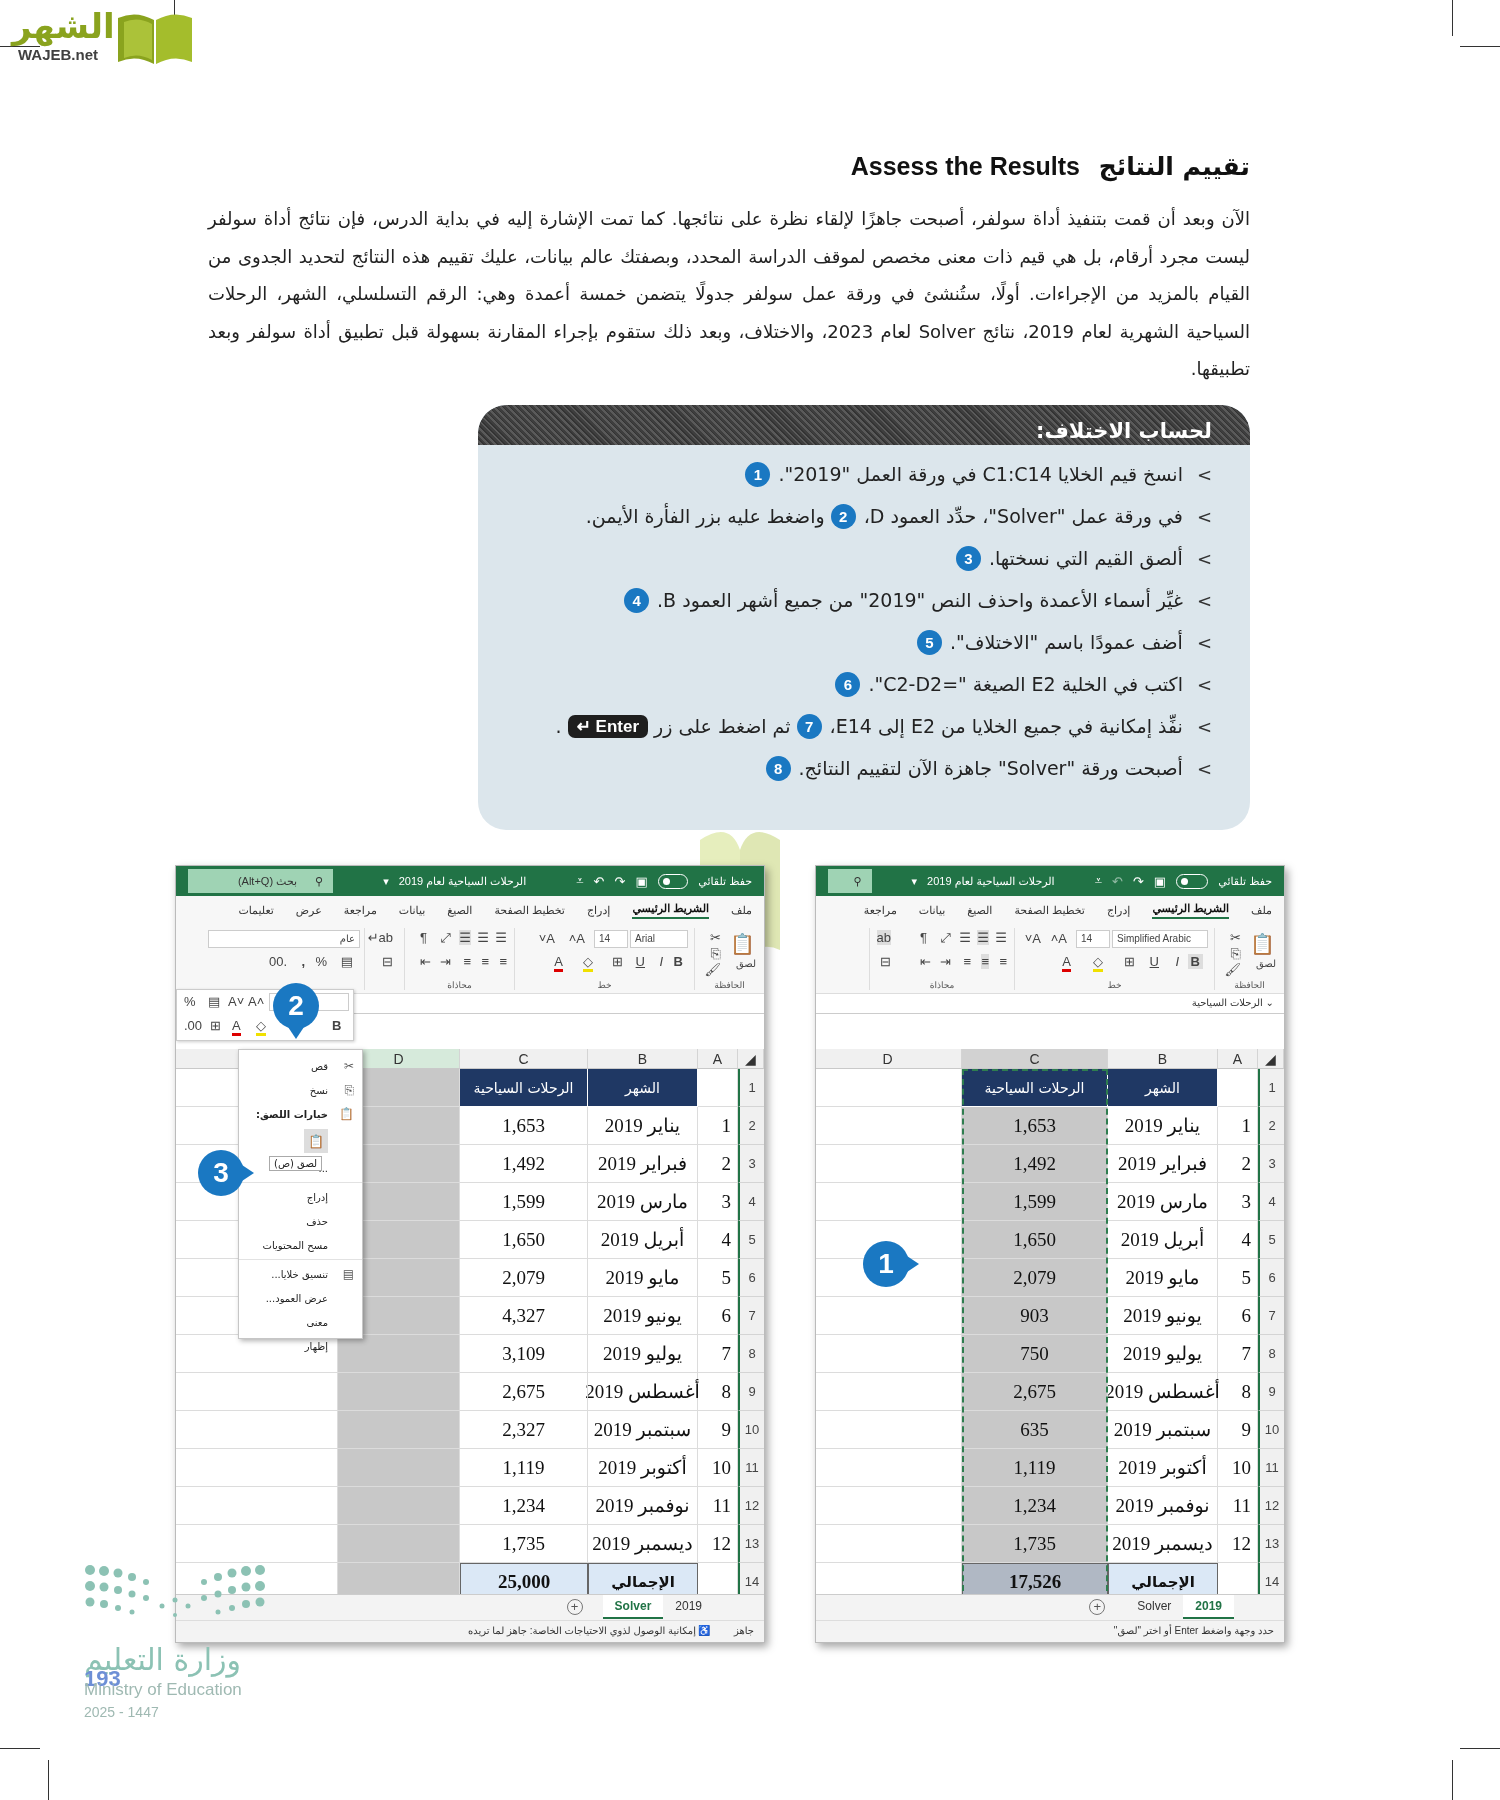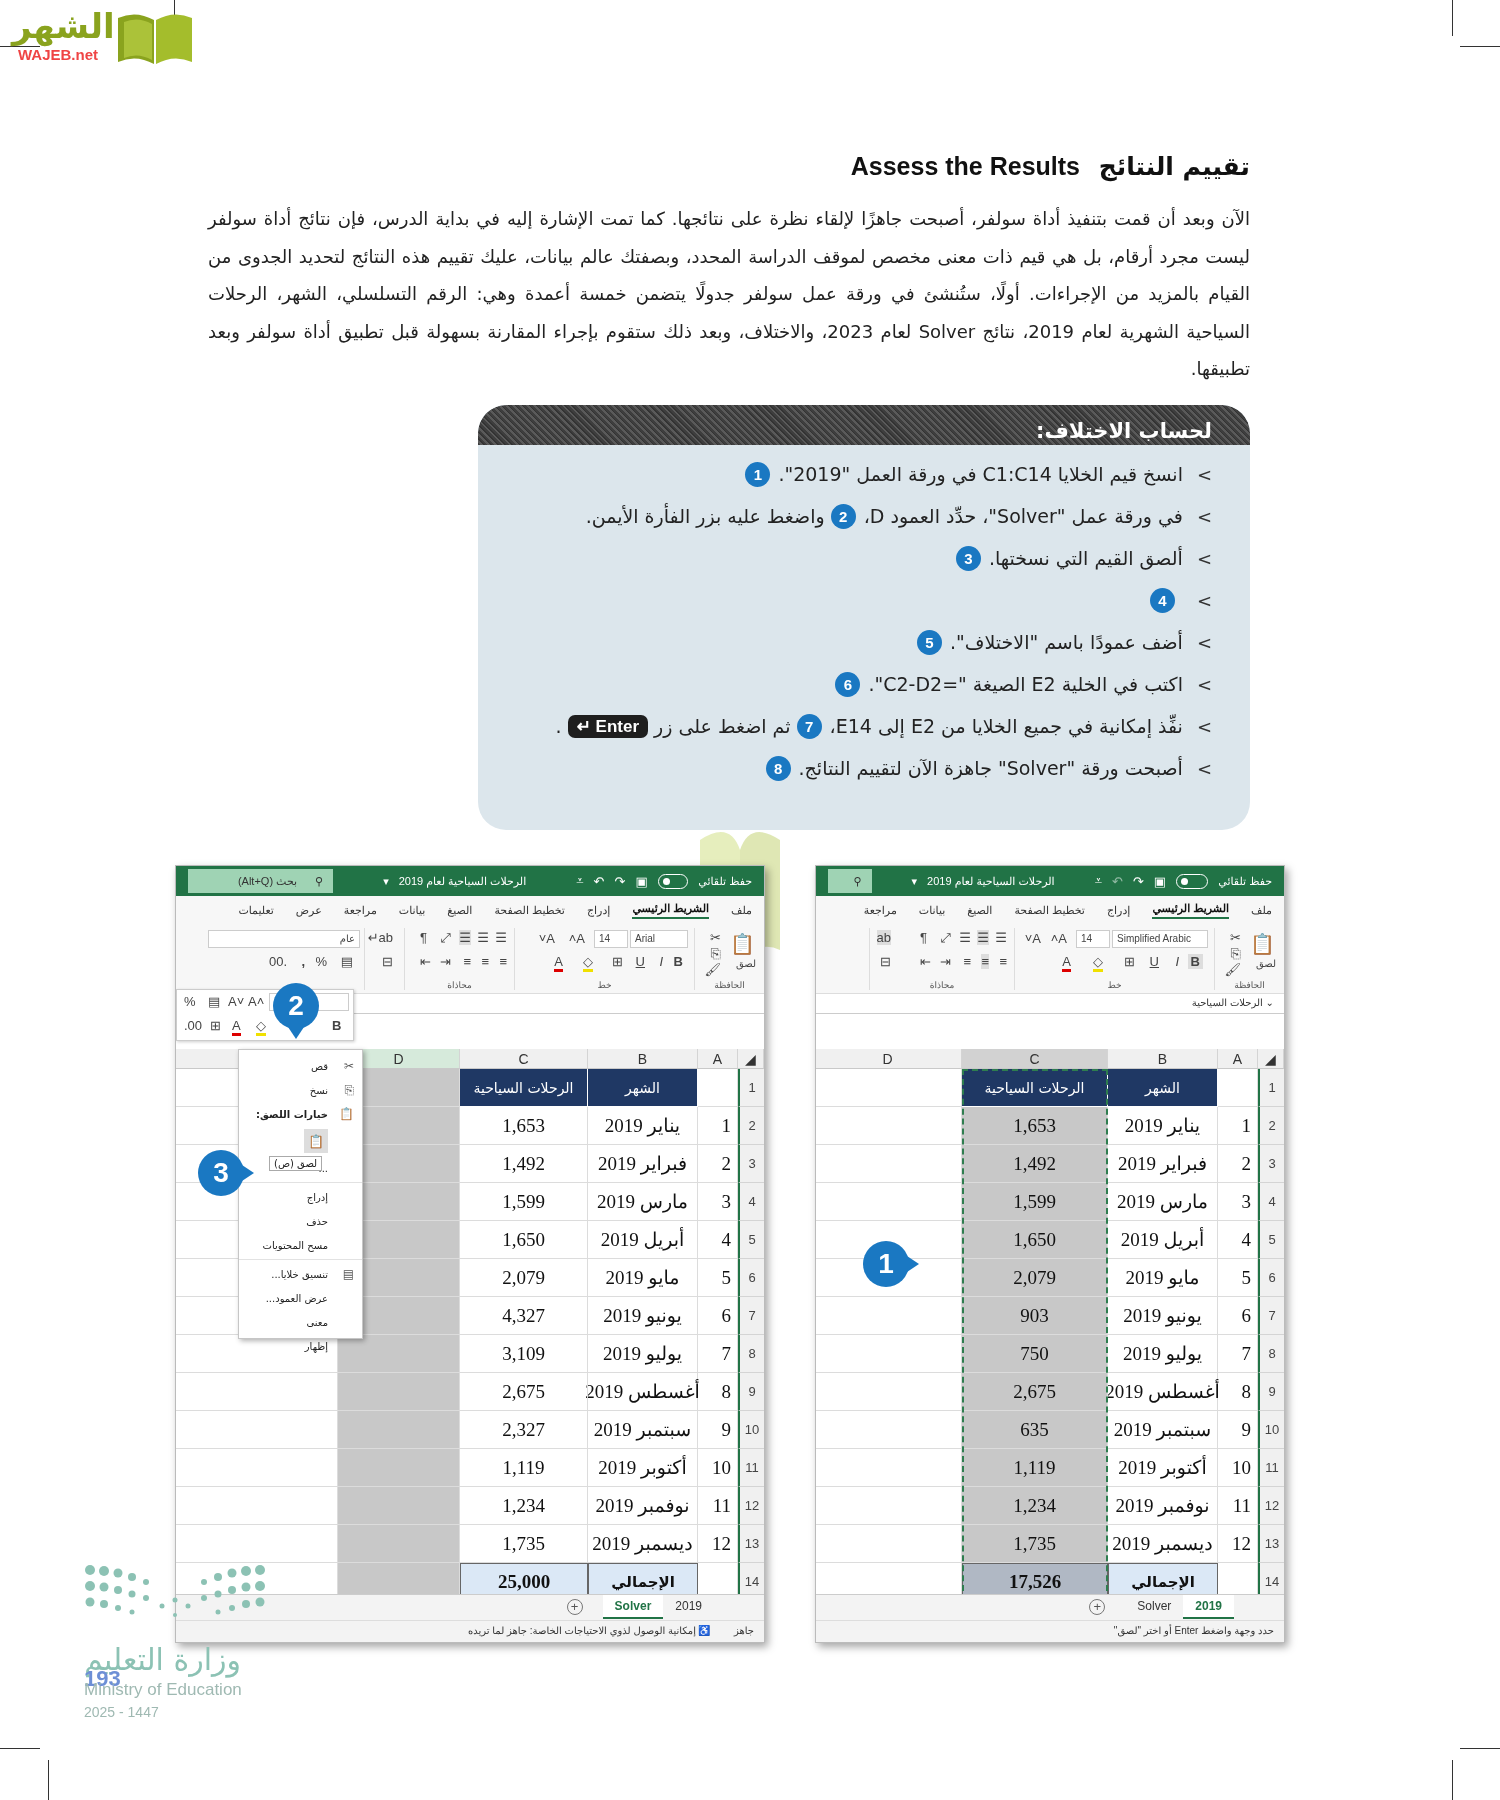--- a/index.html
+++ b/index.html
@@ -6,21 +6,21 @@
   body { width: 1500px; height: 1800px; background: #ffffff; position: relative; overflow: hidden;
          font-family: "DejaVu Sans", sans-serif; color: #222; }
   .abs { position: absolute; }
 
   
   .crop { position: absolute; background: #333; }
 
   
   .logo { left: 8px; top: 6px; width: 185px; height: 62px; }
   .logo-ar { position: absolute; left: 4px; top: 0; font-size: 34px; font-weight: bold; color: #8aa31e; direction: rtl; }
-  .logo-en { position: absolute; left: 10px; top: 40px; font-size: 15px; font-weight: bold; color: #ef4444; font-family: "Liberation Sans", sans-serif; }
+  .logo-en { position: absolute; left: 10px; top: 40px; font-size: 15px; font-weight: bold; color: #404040; font-family: "Liberation Sans", sans-serif; }
   .logo-book { position: absolute; left: 108px; top: 4px; width: 78px; height: 56px; }
 
   
   .title { right: 250px; top: 152px; font-size: 25px; font-weight: bold; color: #111; direction: rtl; font-family: "DejaVu Sans", sans-serif; white-space: nowrap; }
   .title .en { font-family: "Liberation Sans", sans-serif; margin-right: 10px; }
 
   .para { left: 208px; width: 1042px; top: 200px; direction: rtl; text-align: justify; font-size: 18px; line-height: 37.5px; color: #222; }
 
   
   .ibox { left: 478px; top: 405px; width: 772px; height: 425px; background: #dce6ec; border-radius: 28px; overflow: hidden; }
@@ -138,20 +138,21 @@
       <span class="badge">2</span>
       <span style="margin-right:6px">واضغط عليه بزر الفأرة الأيمن.</span>
     </li>
     <li class="step">
       <span class="chev">&gt;</span>
       <span>ألصق القيم التي نسختها.</span>
       <span class="badge">3</span>
     </li>
     <li class="step">
       <span class="chev">&gt;</span>
+      <span>غيِّر أسماء الأعمدة واحذف النص "2019" من جميع أشهر العمود B.</span>
       <span class="badge">4</span>
     </li>
     <li class="step">
       <span class="chev">&gt;</span>
       <span>أضف عمودًا باسم "الاختلاف".</span>
       <span class="badge">5</span>
     </li>
     <li class="step">
       <span class="chev">&gt;</span>
       <span>اكتب في الخلية E2 الصيغة "=C2-D2".</span>

